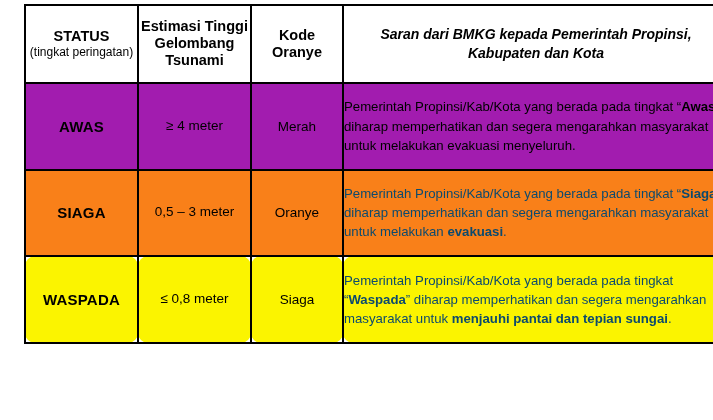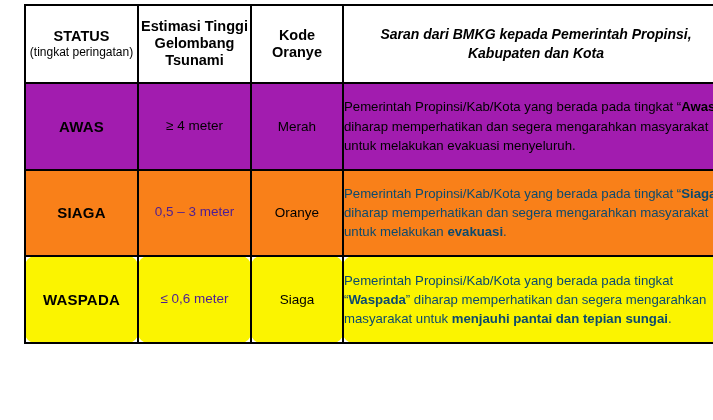--- a/index.html
+++ b/index.html
@@ -66,21 +66,21 @@
   .status-cell {
     text-align: center;
     font-weight: bold;
     font-size: 15px;
     color: #000;
     letter-spacing: 0.2px;
   }
   .mid-cell {
     text-align: center;
     font-size: 13.5px;
-    color: #4c1d95;
+    color: #000000;
     line-height: 1.25;
   }
   .color-cell {
     text-align: center;
     font-size: 13.5px;
     color: #000000;
   }
 
   
   .advice {
@@ -133,19 +133,19 @@
 
       <tr class="row-siaga">
         <td class="status-cell">SIAGA</td>
         <td class="mid-cell">0,5 – 3 meter</td>
         <td class="color-cell">Oranye</td>
         <td class="advice"><span>Pemerintah Propinsi/Kab/Kota yang berada pada tingkat “</span><b>Siaga</b><span>” diharap memperhatikan dan segera mengarahkan masyarakat untuk melakukan </span><b>evakuasi</b><span>.</span></td>
       </tr>
 
       <tr class="row-waspada">
         <td class="status-cell">WASPADA</td>
-        <td class="mid-cell">≤ 0,6 meter</td>
+        <td class="mid-cell">≤ 0,8 meter</td>
         <td class="color-cell">Siaga</td>
         <td class="advice"><span>Pemerintah Propinsi/Kab/Kota yang berada pada tingkat “</span><b>Waspada</b><span>” diharap memperhatikan dan segera mengarahkan masyarakat untuk </span><b>menjauhi pantai dan tepian sungai</b><span>.</span></td>
       </tr>
     </tbody>
   </table>
 </div>
 
 </body></html>

